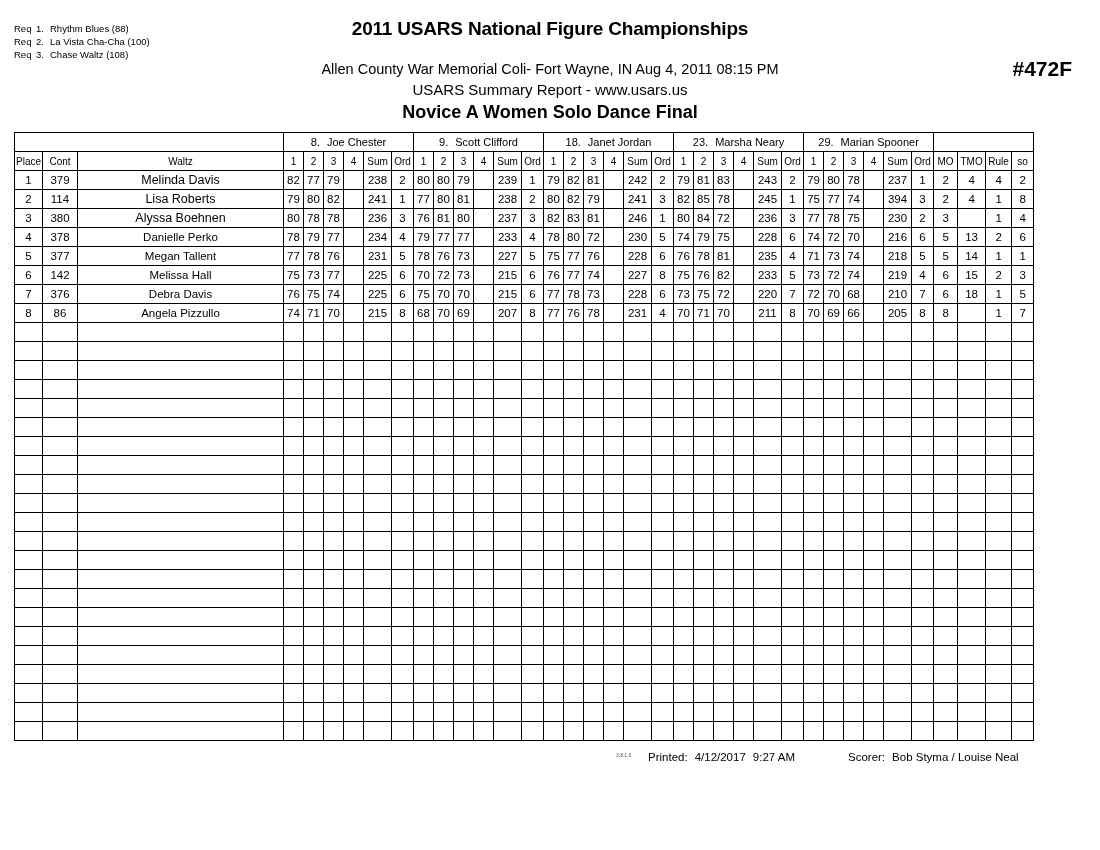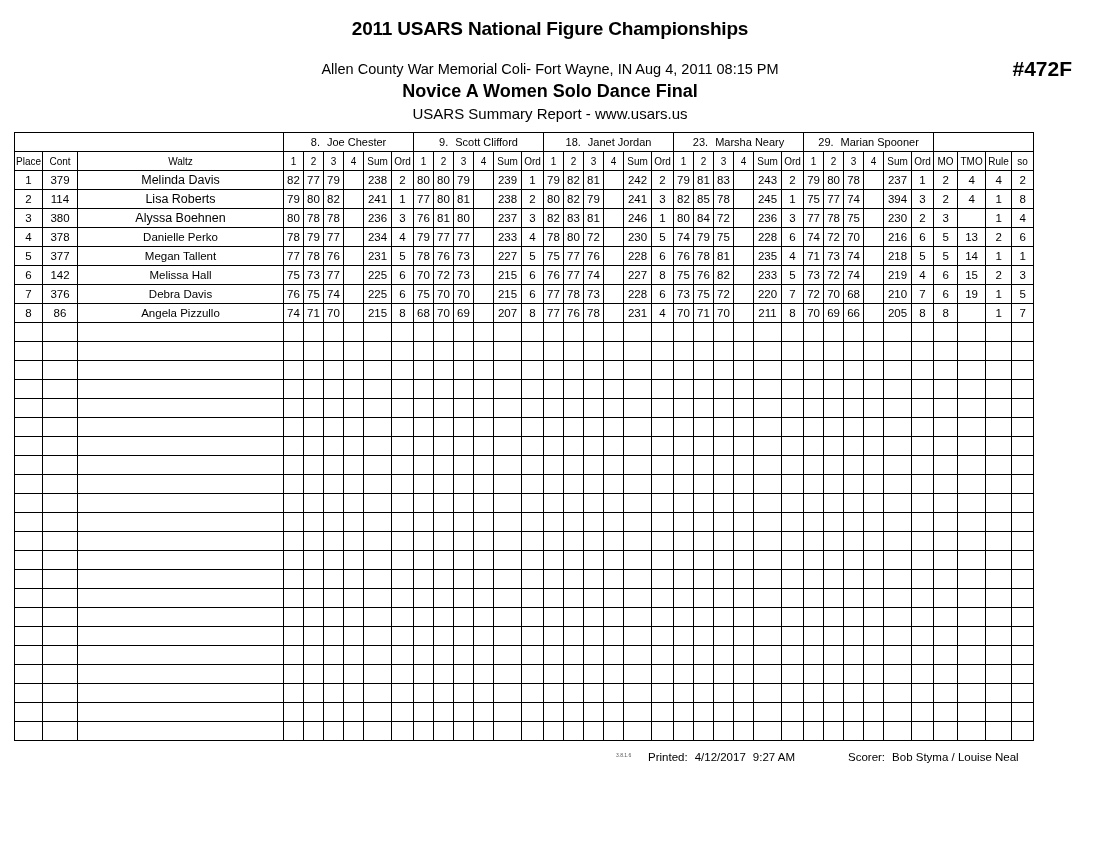--- a/index.html
+++ b/index.html
@@ -120,26 +120,31 @@
   }
   #fprinted { position: absolute; left: 648px; top: 0px; white-space: nowrap; }
   #fscorer  { position: absolute; left: 848px; top: 0px; white-space: nowrap; }
   .sp { display: inline-block; width: 7px; }
 </style>
 </head>
 <body>
 
 <div id="page">
 
+  <div id="reqs">
+      <span class="req-line"><span class="req-lbl">Req</span><span class="req-num">1.</span><span>Rhythm Blues (88)</span></span>
+      <span class="req-line"><span class="req-lbl">Req</span><span class="req-num">2.</span><span>La Vista Cha-Cha (100)</span></span>
+      <span class="req-line"><span class="req-lbl">Req</span><span class="req-num">3.</span><span>Chase Waltz (108)</span></span>
+    </div>
 
   <div id="titles">
     <div id="title-main">2011 USARS National Figure Championships</div>
     <div id="title-venue">Allen County War Memorial Coli- Fort Wayne, IN  Aug 4, 2011  08:15 PM</div>
+    <div id="title-report">USARS Summary Report - www.usars.us</div>
     <div id="title-event">Novice A Women Solo Dance Final</div>
-    <div id="title-report">USARS Summary Report - www.usars.us</div>
   </div>
 
   <div id="bib">#472F</div>
 
   <table id="grid">
     <colgroup id="cols">
         <col style="width: 28px;">
         <col style="width: 35px;">
         <col style="width: 206px;">
         <col style="width: 20px;">
@@ -488,21 +493,21 @@
           <td class="c-score"></td>
           <td class="c-sum">220</td>
           <td class="c-ord sep-left sep-right">7</td>
           <td class="c-score blk-start">72</td>
           <td class="c-score">70</td>
           <td class="c-score">68</td>
           <td class="c-score"></td>
           <td class="c-sum">210</td>
           <td class="c-ord sep-left sep-right">7</td>
           <td class="c-tail blk-start">6</td>
-          <td class="c-tail">19</td>
+          <td class="c-tail">18</td>
           <td class="c-tail">1</td>
           <td class="c-tail">5</td>
         </tr>
         <tr class="data">
           <td class="c-place">8</td>
           <td class="c-cont">86</td>
           <td class="c-name">Angela Pizzullo</td>
           <td class="c-score blk-start">74</td>
           <td class="c-score">71</td>
           <td class="c-score">70</td>

